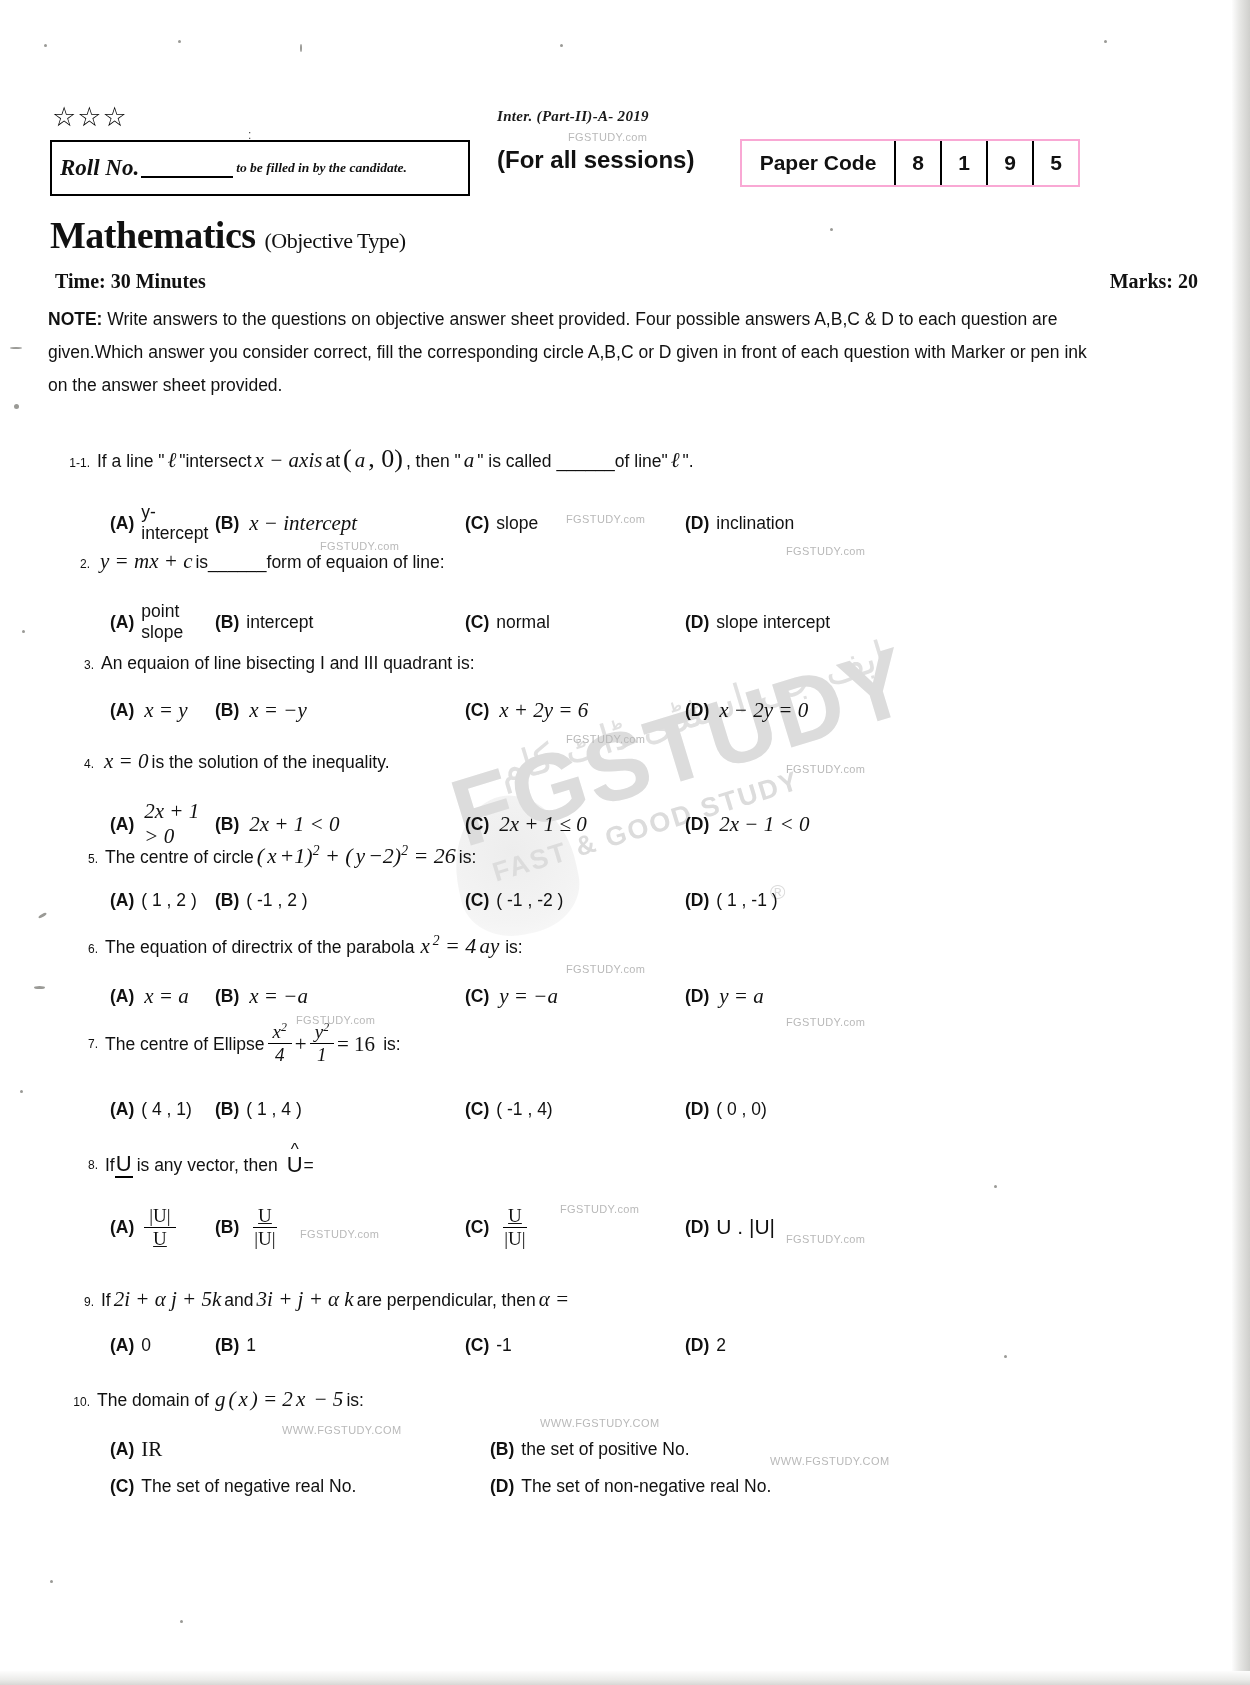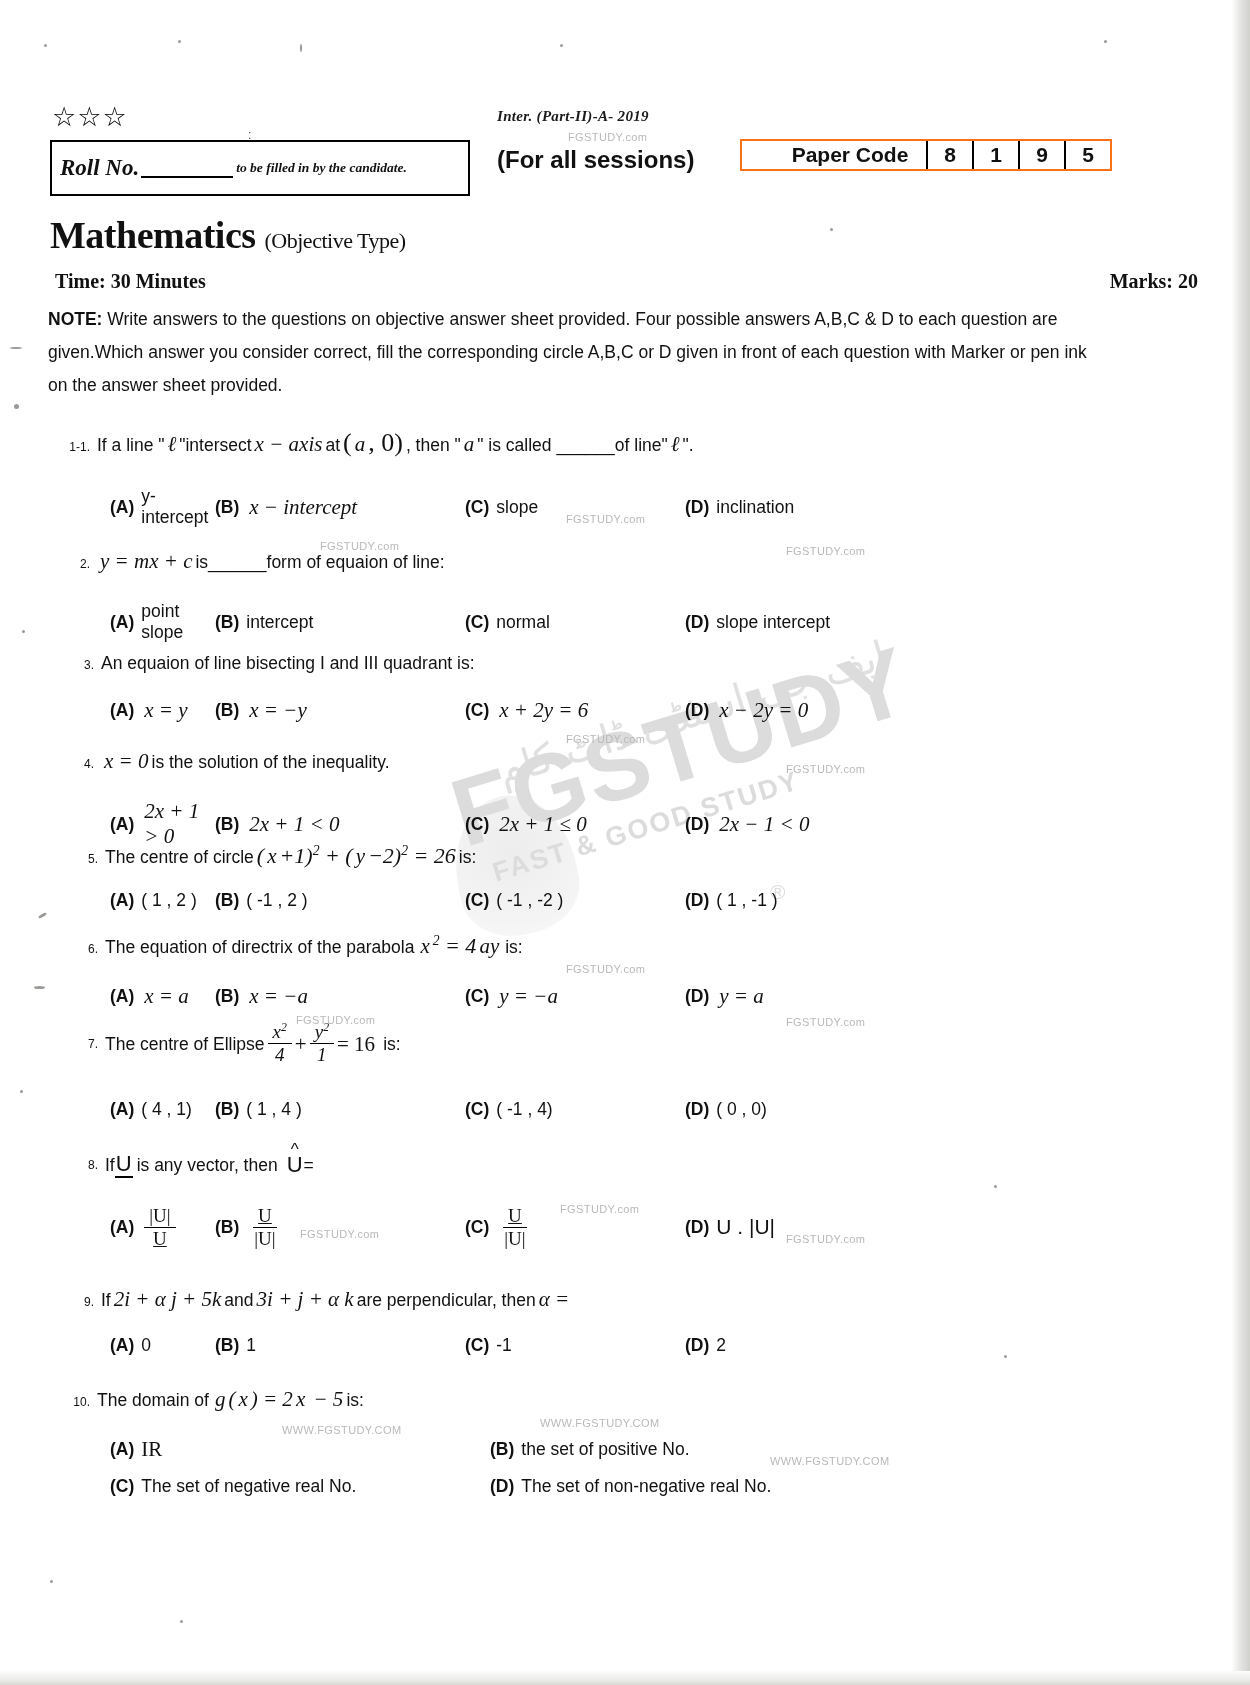--- a/index.html
+++ b/index.html
@@ -26,22 +26,22 @@
     margin-left:1px;}
   .tinycolon{position:absolute;left:248px;top:128px;font-size:12px;color:#444;}
 
   .exam-line{position:absolute;left:497px;top:108px;
     font-family:"Liberation Serif",serif;font-style:italic;font-weight:bold;font-size:15px;
     letter-spacing:.3px;color:#1a1a1a;}
   .wm-small{position:absolute;font-family:"Liberation Sans",sans-serif;color:#b9b9b9;
     font-size:11px;letter-spacing:.4px;white-space:nowrap;}
   .sessions{position:absolute;left:497px;top:146px;font-size:24px;font-weight:bold;}
 
-  .codebox{position:absolute;left:740px;top:139px;height:32px;border:2px solid #f97316;display:flex;
-    box-sizing:border-box;padding-left:32px;}
+  .codebox{position:absolute;left:740px;top:139px;height:48px;border:2px solid #f9a8d4;display:flex;
+    box-sizing:border-box;}
   .code-label{width:152px;display:flex;align-items:center;justify-content:center;
     font-size:21px;font-weight:bold;border-right:2px solid #000;}
   .code-cell{width:44px;display:flex;align-items:center;justify-content:center;
     font-size:21px;font-weight:bold;border-right:2px solid #000;}
   .code-cell:last-child{border-right:none;}
 
   .subject{position:absolute;left:50px;top:213px;font-family:"Liberation Serif",serif;
     font-weight:bold;font-size:38px;letter-spacing:-.5px;}
   .subject .objtype{font-family:"Liberation Serif",serif;font-weight:normal;font-size:22px;}
 
@@ -70,21 +70,21 @@
   .mthn{font-family:"Liberation Serif",serif;font-style:normal;font-size:21px;}
   .frac{display:inline-flex;flex-direction:column;align-items:center;vertical-align:middle;
     font-family:"Liberation Serif",serif;font-style:italic;font-size:19px;line-height:1.05;padding:0 3px;}
   .frac .num{border-bottom:1.6px solid #000;padding:0 5px 1px 5px;}
   .frac .den{padding:1px 5px 0 5px;}
   sup.sm{font-size:.62em;vertical-align:super;}
   .uvec{font-family:"Liberation Sans",sans-serif;font-style:normal;font-size:22px;
     border-bottom:2px solid #000;line-height:1.05;padding:0 1px;}
   .uhat{position:relative;display:inline-block;font-size:22px;padding:0 1px;}
   .uhat:before{content:"^";position:absolute;left:50%;transform:translateX(-50%);top:-15px;font-size:17px;}
-  .bigpar{font-family:"Liberation Serif",serif;font-size:26px;font-style:normal;}
+  .bigpar{font-family:"Liberation Serif",serif;font-size:26px;font-style:normal;margin-top:16px;}
 
   
   .wm-big{position:absolute;left:450px;top:700px;transform:rotate(-17deg);
     color:#dcdcdc;pointer-events:none;user-select:none;}
   .wm-big .fg{font-family:"Liberation Sans",sans-serif;font-weight:bold;font-size:96px;
     letter-spacing:2px;line-height:.95;}
   .wm-big .tag{font-family:"Liberation Sans",sans-serif;font-weight:bold;font-size:27px;
     letter-spacing:2px;margin-top:6px;margin-left:20px;}
   .wm-urdu{position:absolute;left:490px;top:690px;transform:rotate(-17deg);
     font-family:"DejaVu Sans",sans-serif;font-size:40px;color:#e0e0e0;white-space:nowrap;}

